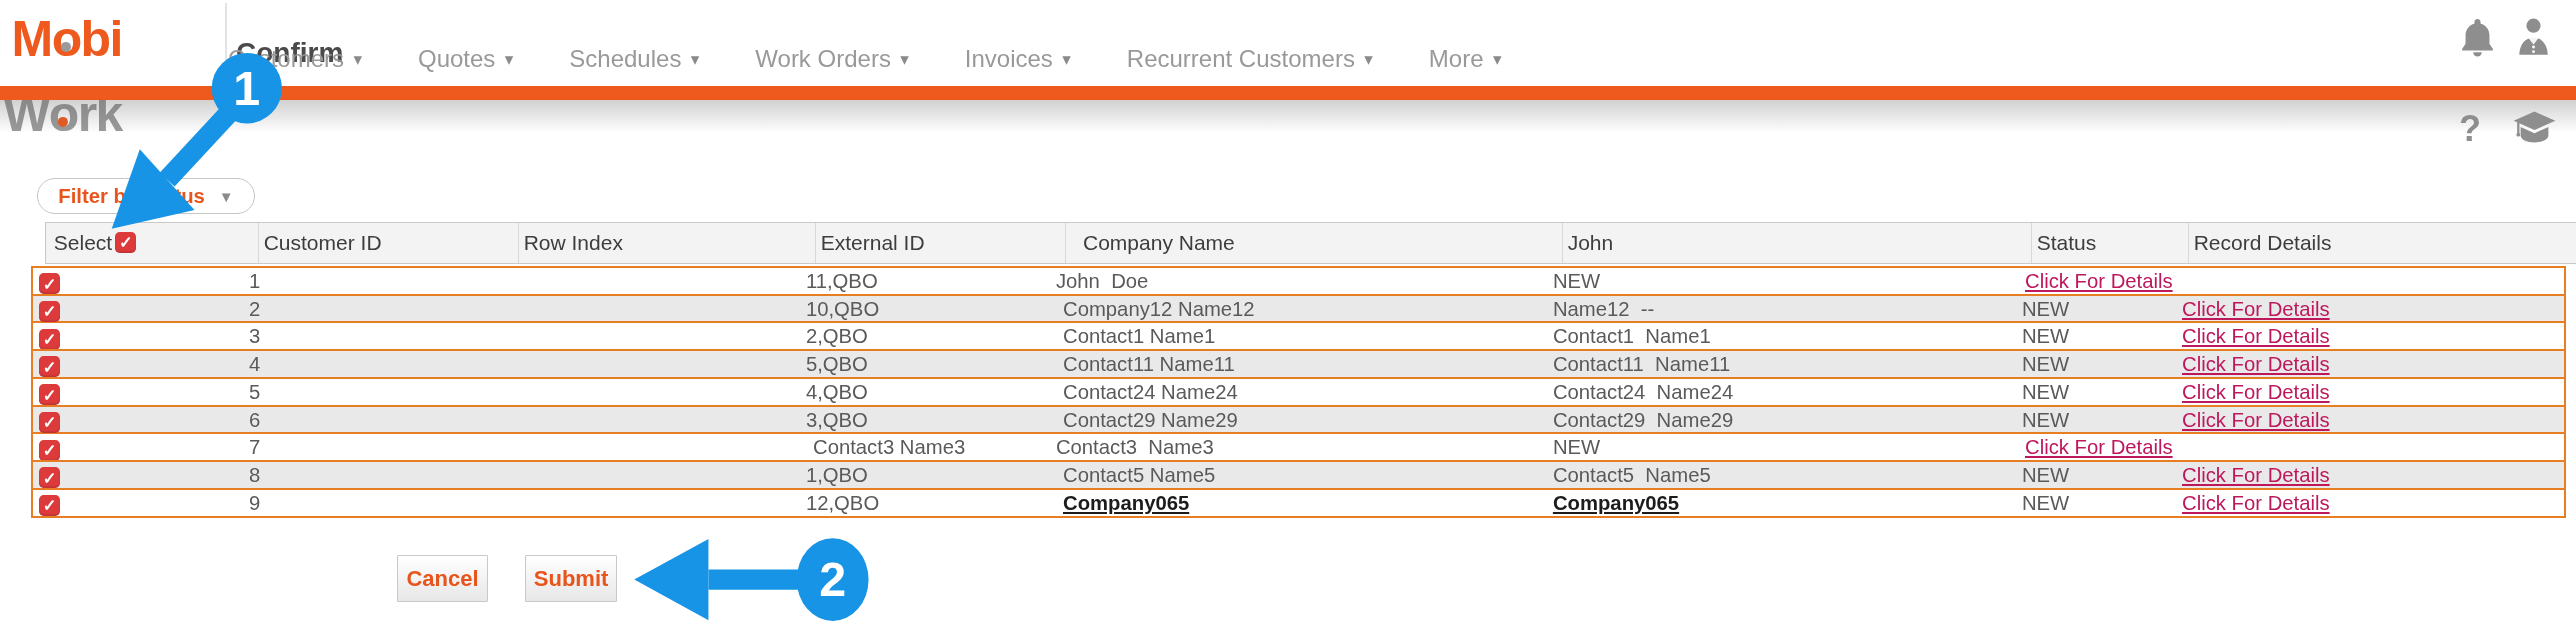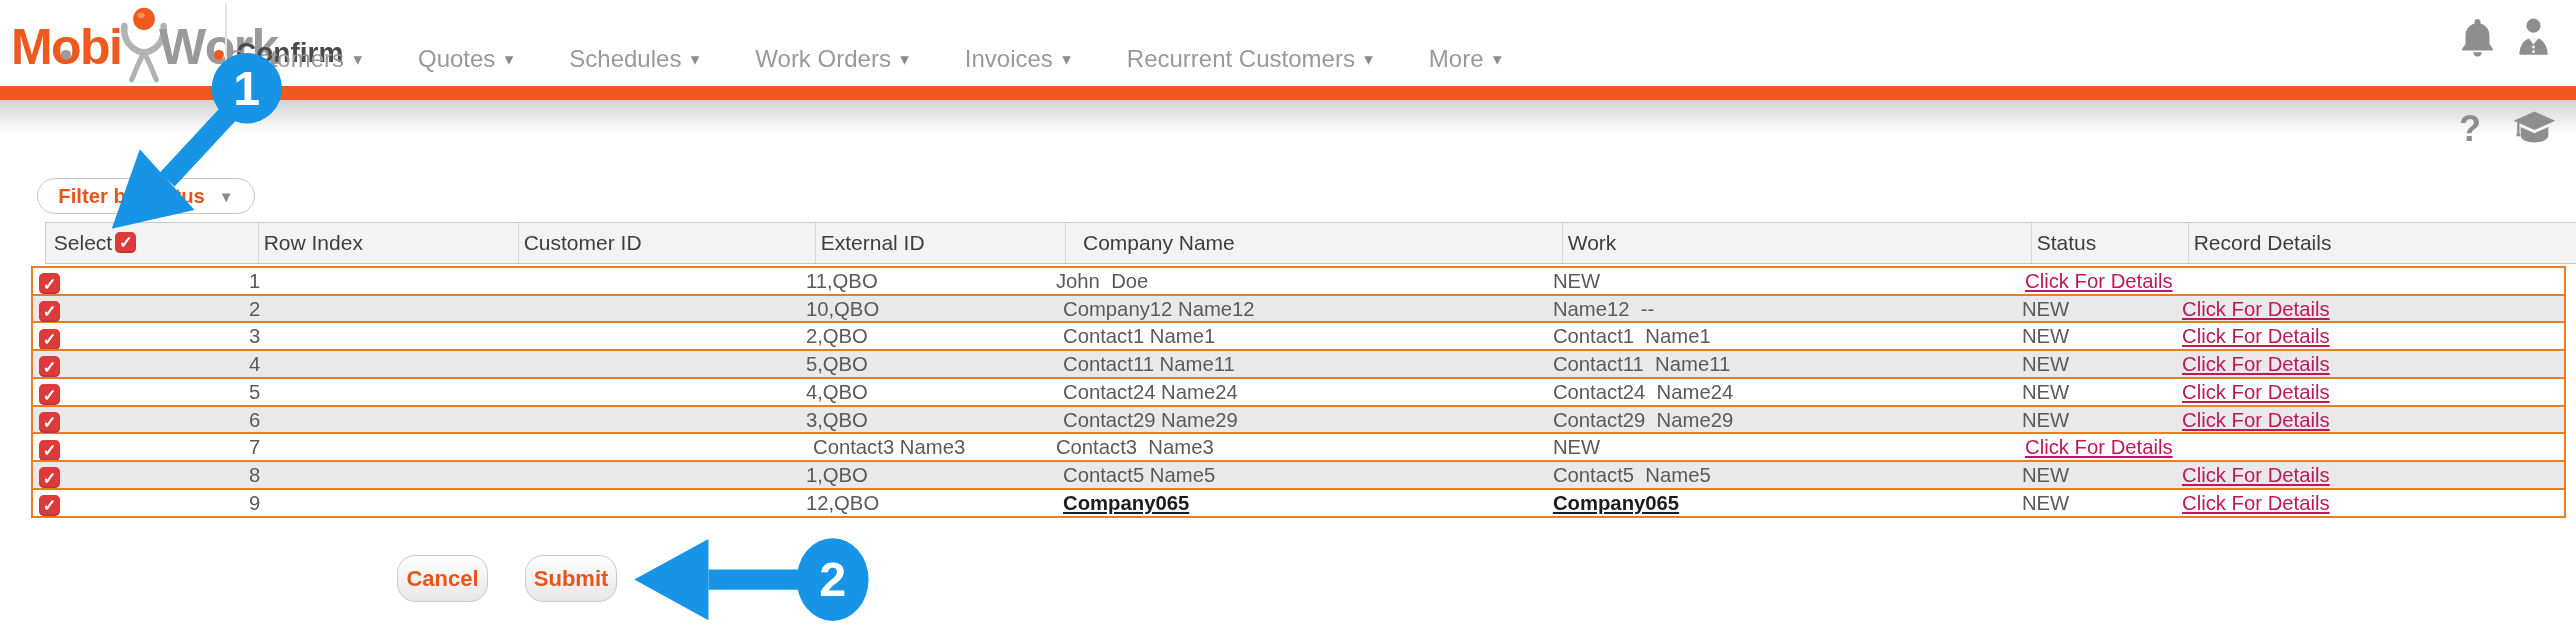--- a/index.html
+++ b/index.html
@@ -1,21 +1,21 @@
 <!DOCTYPE html>
 <html style="font-size:12.5px"><head>
 <meta charset="utf-8">
 <style>
   html,body{margin:0;padding:0;background:#fff;}
   #app{position:relative;width:2576px;height:628px;overflow:hidden;
        font-family:"Liberation Sans",sans-serif;background:#fff;}
 
   
   .topbar{position:absolute;left:0;top:0;width:100%;height:86px;background:#fff;}
-  .logo{position:absolute;left:11px;top:1.6px;height:83px;display:flex;align-items:flex-end;cursor:pointer;}
+  .logo{position:absolute;left:11px;top:1.6px;height:83px;display:flex;align-items:flex-end;cursor:pointer;flex-direction:column;}
   .logo-text{font-weight:bold;font-size:50px;letter-spacing:-1.6px;line-height:75px;}
   .logo-mobi{color:#ee5a1e;}
   .logo-work{color:#9a9a9a;margin-left:-7.8px;}
   .logo-o{position:relative;display:inline-block;}
   .logo-o i{position:absolute;left:50%;top:60%;width:10.2px;height:10.2px;border-radius:50%;
             transform:translate(-50%,-50%);font-style:normal;}
   .logo-o.gray-dot i{background:#9a9a9a;}
   .logo-o.orange-dot i{background:#ee5a1e;}
   .logo-figure{width:58px;height:80px;margin:0 -6.2px;}
   .header-divider{position:absolute;left:225px;top:3.1px;width:1.6px;height:80px;background:#e4e4e4;}
@@ -62,21 +62,21 @@
   .cell .emph{color:#1c1c1c;font-weight:bold;text-decoration:underline;}
   .checkbox{display:inline-flex;width:21px;height:21px;border-radius:4.7px;background:#dd3b3b;
             color:#fff;font-size:16.4px;font-weight:bold;align-items:center;justify-content:center;
             box-shadow:inset 0 -1.6px 1.6px rgba(0,0,0,.15);cursor:pointer;vertical-align:middle;}
   .hdr-checkbox{margin-left:3.1px;margin-top:-1.6px;}
   .row .checkbox{margin-top:2.3px;}
   .details-link{color:#be185d;text-decoration:underline;cursor:pointer;}
 
   
   .actions{position:absolute;left:397px;top:555px;display:flex;gap:37px;}
-  .btn{min-width:91px;height:47px;border:1.6px solid #c9c9c9;border-radius:18px;
+  .btn{min-width:91px;height:47px;border:1.6px solid #c9c9c9;border-radius:1px;
        background:linear-gradient(to bottom,#ffffff,#e7e7e7);
        color:#e8551c;font-weight:bold;font-size:22px;font-family:"Liberation Sans",sans-serif;
        display:flex;align-items:center;justify-content:center;cursor:pointer;padding:0 7.8px;box-sizing:border-box;}
 
   
   .overlay{position:absolute;left:0;top:0;width:2576px;height:628px;pointer-events:none;z-index:50;}
   .overlay text{font-family:"Liberation Sans",sans-serif;font-weight:bold;fill:#fff;}
 </style>
 </head>
 <body>
@@ -161,25 +161,25 @@
   <div class="filter-btn">
     <span class="lbl">Filter by Status</span>
     <span class="caret">▼</span>
   </div>
 
   <div class="tbl-head">
     <div class="th">
       <span>Select</span>
       <span class="checkbox hdr-checkbox">✓</span>
     </div>
+    <div class="th">Customer ID</div>
     <div class="th">Row Index</div>
-    <div class="th">Customer ID</div>
     <div class="th">External ID</div>
     <div class="th company">Company Name</div>
-    <div class="th">Work</div>
+    <div class="th">John</div>
     <div class="th">Status</div>
     <div class="th">Record Details</div>
   </div>
 
   <div class="tbl-body" id="tbody">
       <div class="row">
     <div class="cell first">
       <span class="checkbox">✓</span>
     </div>
     <div class="cell">1</div>

